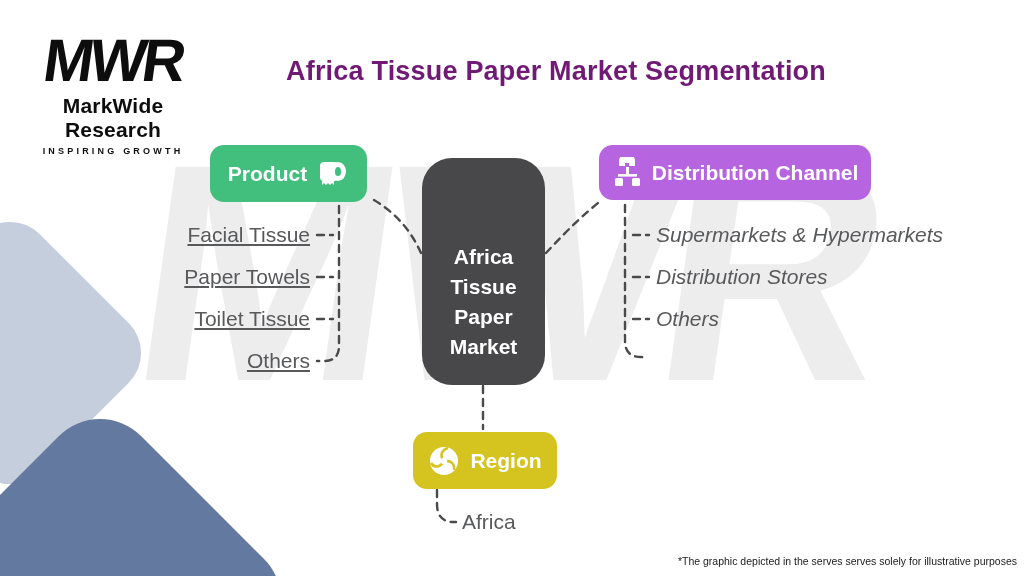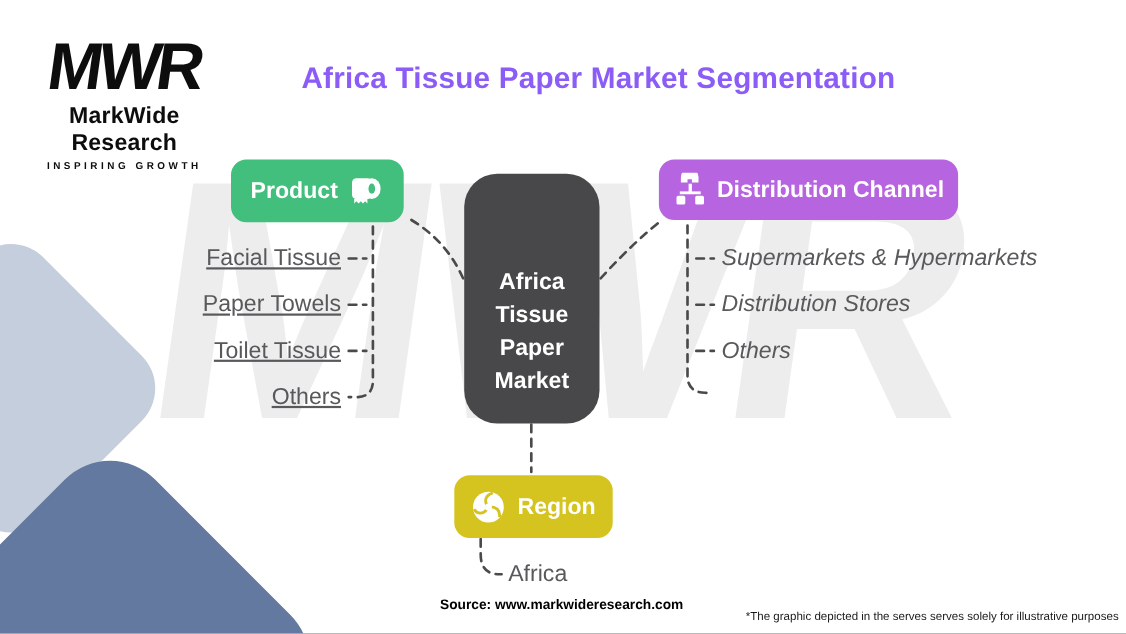--- a/index.html
+++ b/index.html
@@ -33,22 +33,22 @@
   .logo { position: absolute; left: 28px; top: 30px; width: 170px; text-align: center; color:#0d0d0d; }
   .logo-acronym {
     font-size: 60px; font-weight: 900; line-height: 62px;
     letter-spacing: -4px; transform: skewX(-8deg);
     color: #0d0d0d;
   }
   .logo-name { font-size: 21px; font-weight: 700; letter-spacing: .2px; margin-top: 2px; }
   .logo-tagline { font-size: 9px; font-weight: 700; letter-spacing: 3.2px; margin-top: 4px; }
   
   .title {
-    position: absolute; left: 80px; top: 56px; width: 928px;
-    text-align: center; font-size: 27px; font-weight: 700; color: #8b5cf6;
+    position: absolute; left: 92px; top: 56px; width: 928px;
+    text-align: center; font-size: 27px; font-weight: 700; color: #701a75;
     letter-spacing: .2px;
   }
   
   .connectors { position: absolute; left: 0; top: 0; z-index: 2; }
   
   .branch-btn {
     position: absolute; z-index: 3;
     display: flex; align-items: center; justify-content: center; gap: 10px;
     border-radius: 14px; color: #ffffff;
     font-size: 21px; font-weight: 600; border: none; cursor: pointer;
@@ -177,16 +177,15 @@
           <path d="M16 16 C 12,23 6,23 3,18"></path>
         </g>
         <circle cx="16" cy="16" r="3.2" fill="#ffffff"></circle>
       </svg>
     </span>
     <span>Region</span>
   </button>
 
   <div class="label-africa">Africa</div>
 
-  <div class="source-line">Source: www.markwideresearch.com</div>
   <div class="disclaimer">*The graphic depicted in the serves serves solely for illustrative purposes</div>
 
 </div>
 
 </body></html>

